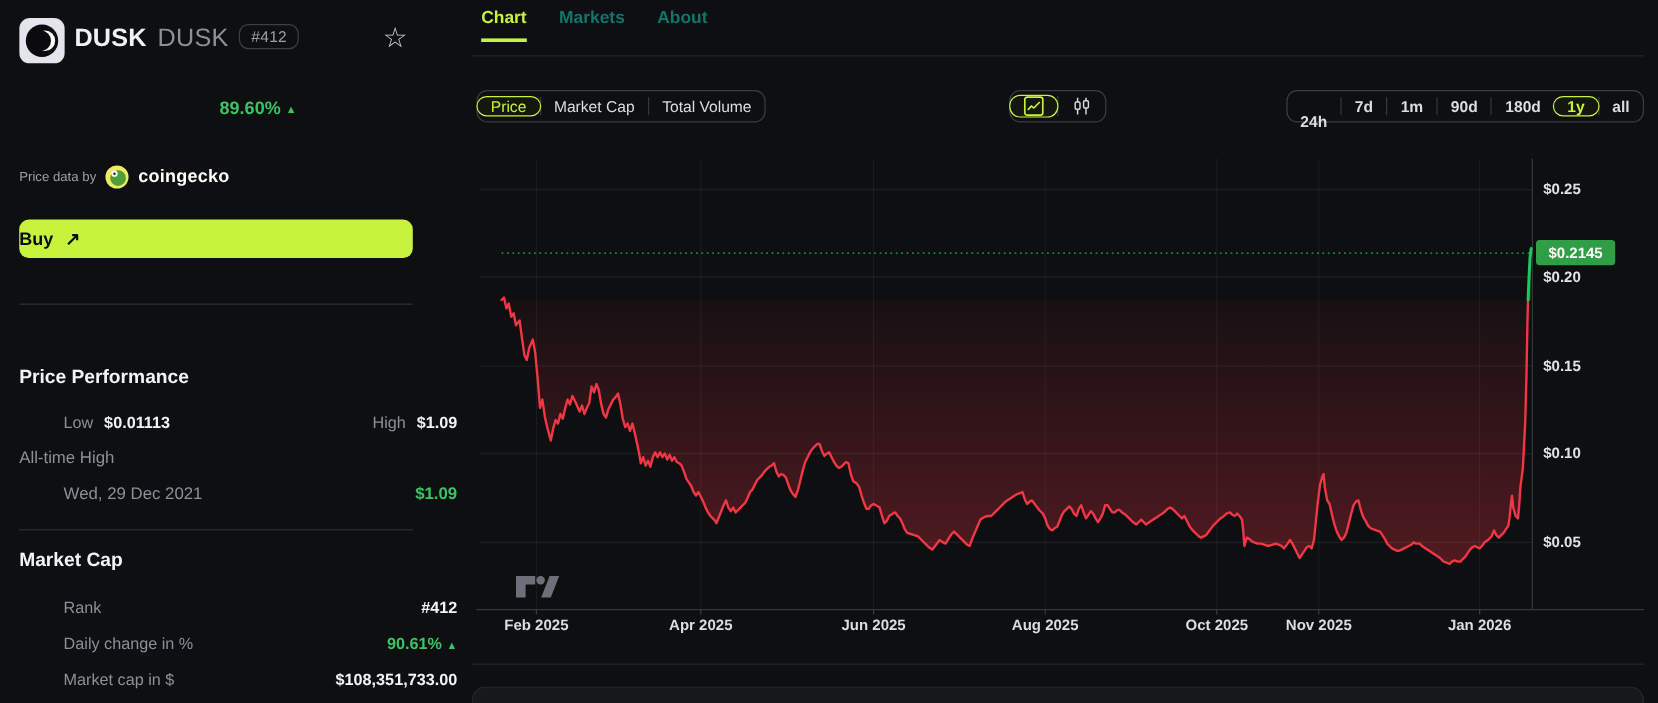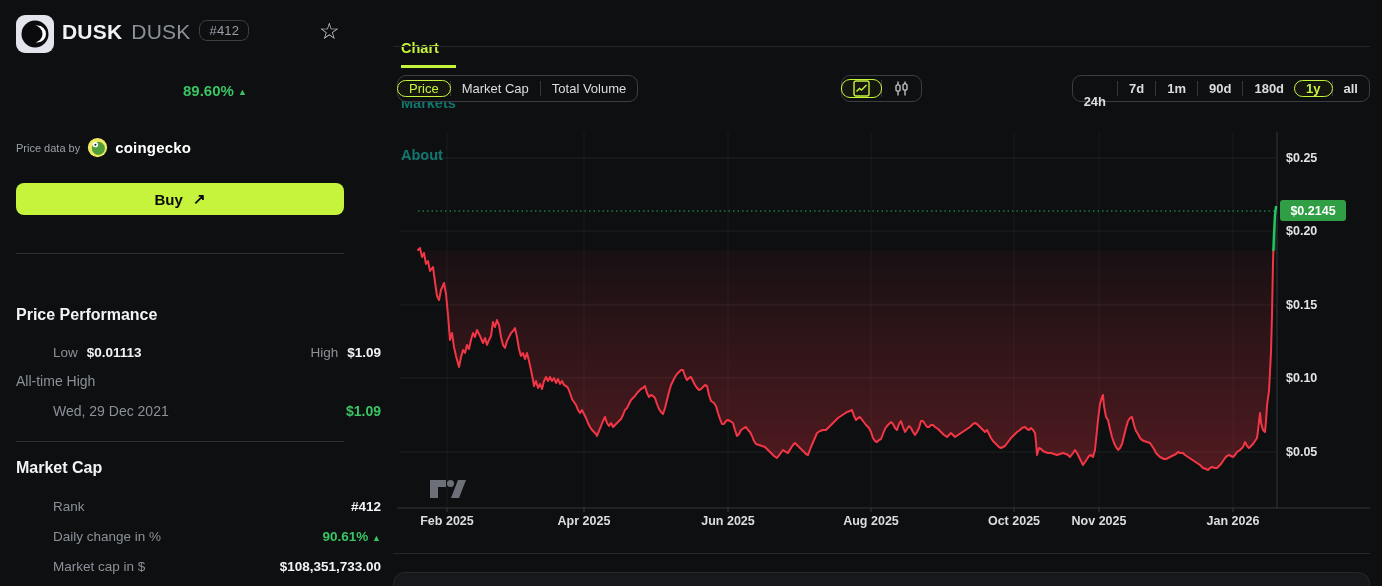--- a/index.html
+++ b/index.html
@@ -16,33 +16,33 @@
   .rank-badge { font-size:13px; font-weight:400; color:#9aa0a7; border:1px solid #3c3f45; border-radius:8px; padding:2px 9px; }
   .star { left:319px; top:18px; font-size:23px; color:#cfd2d7; cursor:pointer; }
   .price-big { left:15px; top:68px; font-size:35px; font-weight:700; letter-spacing:.3px; }
   .price-change { left:183px; top:82px; font-size:15px; font-weight:700; color:#3ac463; }
   .price-change .tri { font-size:9px; vertical-align:1px; }
   .attribution { left:16px; top:137px; display:flex; align-items:center; gap:7px; }
   .attribution .pfx { font-size:11px; color:#9aa0a7; }
   .attribution .brand { font-size:15px; font-weight:700; color:#fff; letter-spacing:.2px; }
   .buy-btn { left:16px; top:183px; width:328px; height:32px; background:#c6f43d; border:none; border-radius:8px;
              font-family:"Liberation Sans",sans-serif; font-size:15px; font-weight:600; color:#0a0a0a; cursor:pointer;
-             display:flex; align-items:center; justify-content:center; gap:10px; }
+             display:flex; align-items:center; justify-content:flex-start; gap:10px; }
   .divider { height:1px; background:#2e3033; left:16px; width:328px; }
   .sec-title { left:16px; font-size:16px; font-weight:600; color:#f2f3f5; }
   .row { left:16px; width:328px; display:flex; justify-content:space-between; font-size:13.5px;margin-left:37px; }
   .lbl { color:#8b9198; }
   .val { color:#f2f3f5; font-weight:700; }
   .val.green { color:#3ac463; font-weight:600; }
   .muted { color:#8b9198; font-size:14px; }
   .inline-pair { display:flex; gap:9px; align-items:baseline; }
   .tri-sm { font-size:9px; }
 
   
-  .tabs { left:401px; top:40px; display:flex; gap:27px; font-size:14.5px;flex-direction:column; }
+  .tabs { left:401px; top:7px; display:flex; gap:27px; font-size:14.5px; }
   .tab { color:#0f766e; padding-bottom:9px; cursor:pointer;font-weight:bold; }
   .tab.active { color:#c6f43d; font-weight:600; border-bottom:3px solid #c6f43d; }
   .tab-line { left:393px; top:46px; width:977px; height:1px; background:#24262a; }
 
   .seg-group { position:absolute; display:flex; align-items:center; border:1px solid #3a3d43; border-radius:9px; background:#0e0f11; height:27px; }
   .seg-item { display:flex; align-items:center; padding:0 11px; font-size:13px; color:#dcdde0; border-left:1px solid #34373c; cursor:pointer; white-space:nowrap; }
   .seg-item:first-child { border-left:none;margin-top:25px; }
   .seg-item.active { border:1px solid #c6f43d; border-radius:9px; color:#c6f43d; margin:-1px; background:#15170f; position:relative; z-index:2; }
   .icon16 { width:17px; height:17px; display:block; }
 

